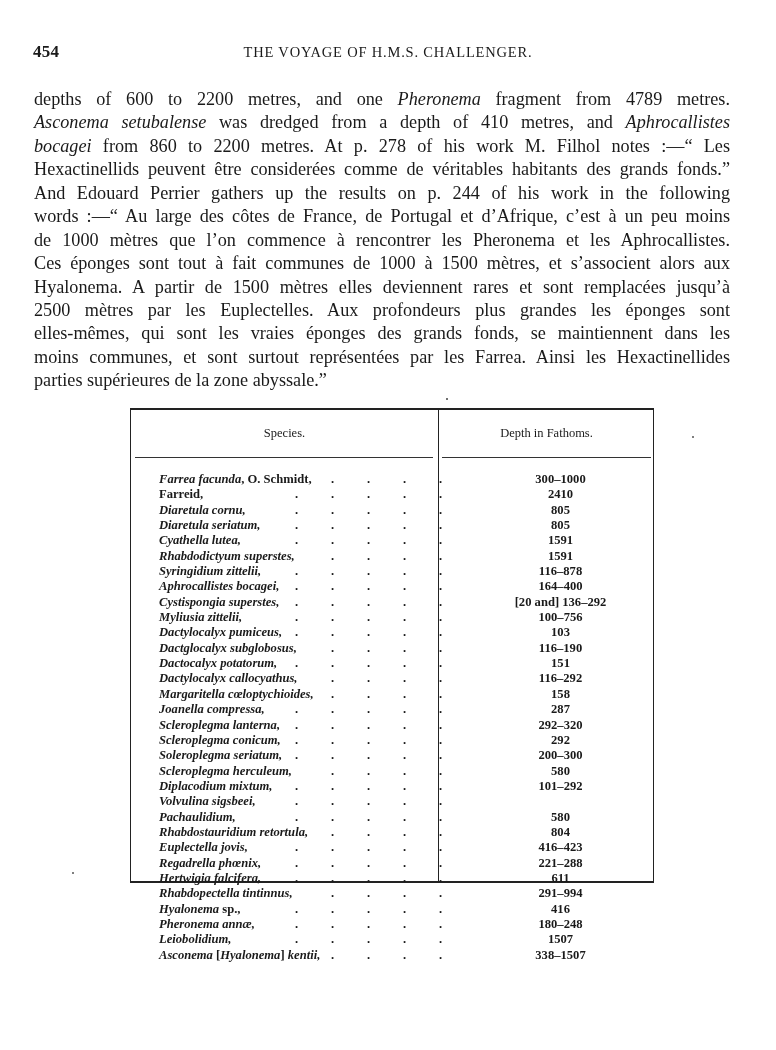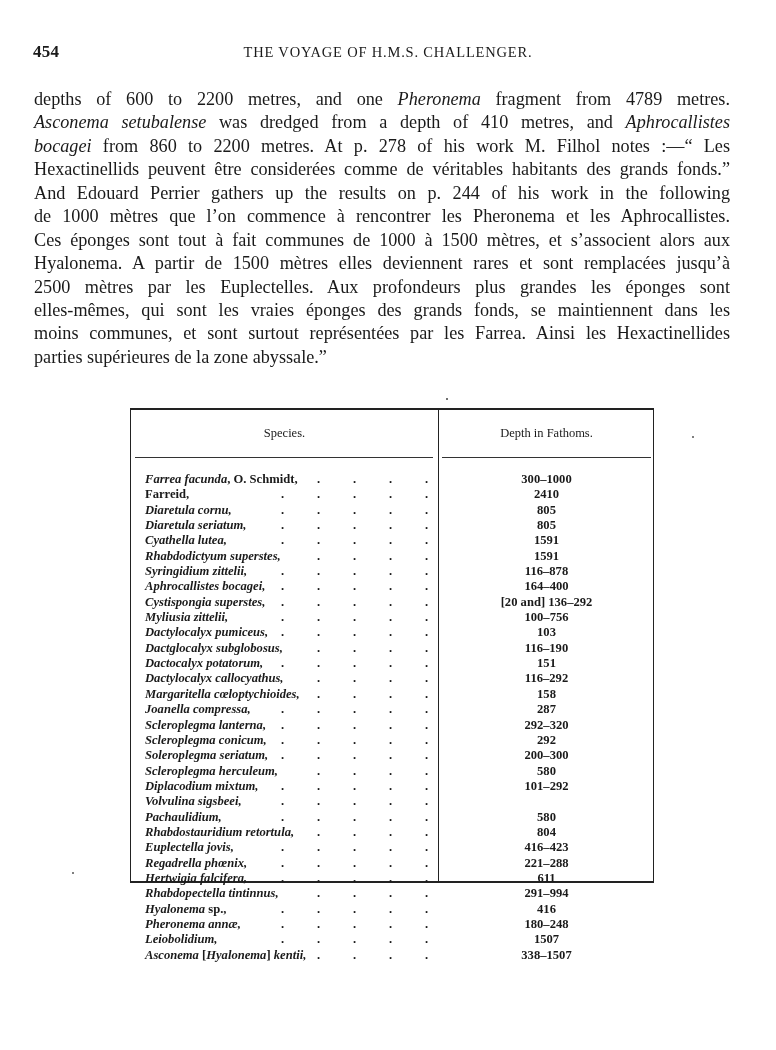--- a/index.html
+++ b/index.html
@@ -44,21 +44,21 @@
     font-family: "Liberation Serif", serif; text-align: center;
   }
   .th.species { left: 0; width: 307px; }
   .th.depth { left: 309px; width: 213px; }
   .header-rule {
     position: absolute; top: 47px; height: 0; border-top: 1.5px solid #333;
   }
   .header-rule.left { left: 4px; width: 298px; }
   .header-rule.right { left: 311px; width: 209px; }
 
-  .rows { position: absolute; left: 14px; top: 62px; width: 500px; }
+  .rows { position: absolute; left: 28px; top: 62px; width: 500px; }
   .row { position: relative; height: 15.35px; font-size: 12.6px; line-height: 15.35px; font-family: "Liberation Serif", serif; font-weight: bold; }
   .row .species { position: absolute; left: 0; white-space: nowrap; }
   .row .species i { font-style: italic; }
   .row .leaders { position: absolute; left: 0; width: 280px; top: 0; height: 15px; }
   .row .leaders span { position: absolute; top: 0; }
   .row .depth { position: absolute; left: 295px; width: 213px; text-align: center; white-space: nowrap; }
 
   .speck { position: absolute; width: 2px; height: 2px; background: #555; border-radius: 50%; }
 </style>
 </head>
@@ -67,20 +67,21 @@
 <div class="page">
   <div class="pagenum">454</div>
   <div class="running-head">THE VOYAGE OF H.M.S. CHALLENGER.</div>
 
   <div class="body-text" id="body-text">
       <span class="line"><span>depths of 600 to 2200 metres, and one </span><i>Pheronema</i><span> fragment from 4789 metres.</span></span>
       <span class="line"><i>Asconema setubalense</i><span> was dredged from a depth of 410 metres, and </span><i>Aphrocallistes</i></span>
       <span class="line"><i>bocagei</i><span> from 860 to 2200 metres.  At p. 278 of his work M. Filhol notes :—“ Les</span></span>
       <span class="line"><span>Hexactinellids peuvent être considerées comme de véritables habitants des grands fonds.”</span></span>
       <span class="line"><span>And Edouard Perrier gathers up the results on p. 244 of his work in the following</span></span>
+      <span class="line"><span>words :—“ Au large des côtes de France, de Portugal et d’Afrique, c’est à un peu moins</span></span>
       <span class="line"><span>de 1000 mètres que l’on commence à rencontrer les Pheronema et les Aphrocallistes.</span></span>
       <span class="line"><span>Ces éponges sont tout à fait communes de 1000 à 1500 mètres, et s’associent alors aux</span></span>
       <span class="line"><span>Hyalonema.  A partir de 1500 mètres elles deviennent rares et sont remplacées jusqu’à</span></span>
       <span class="line"><span>2500 mètres par les Euplectelles.   Aux profondeurs plus grandes les éponges sont</span></span>
       <span class="line"><span>elles-mêmes, qui sont les vraies éponges des grands fonds, se maintiennent dans les</span></span>
       <span class="line"><span>moins communes, et sont surtout représentées par les Farrea.  Ainsi les Hexactinellides</span></span>
       <span class="line last"><span>parties supérieures de la zone abyssale.”</span></span>
     </div>
 
   <div class="table-box">

